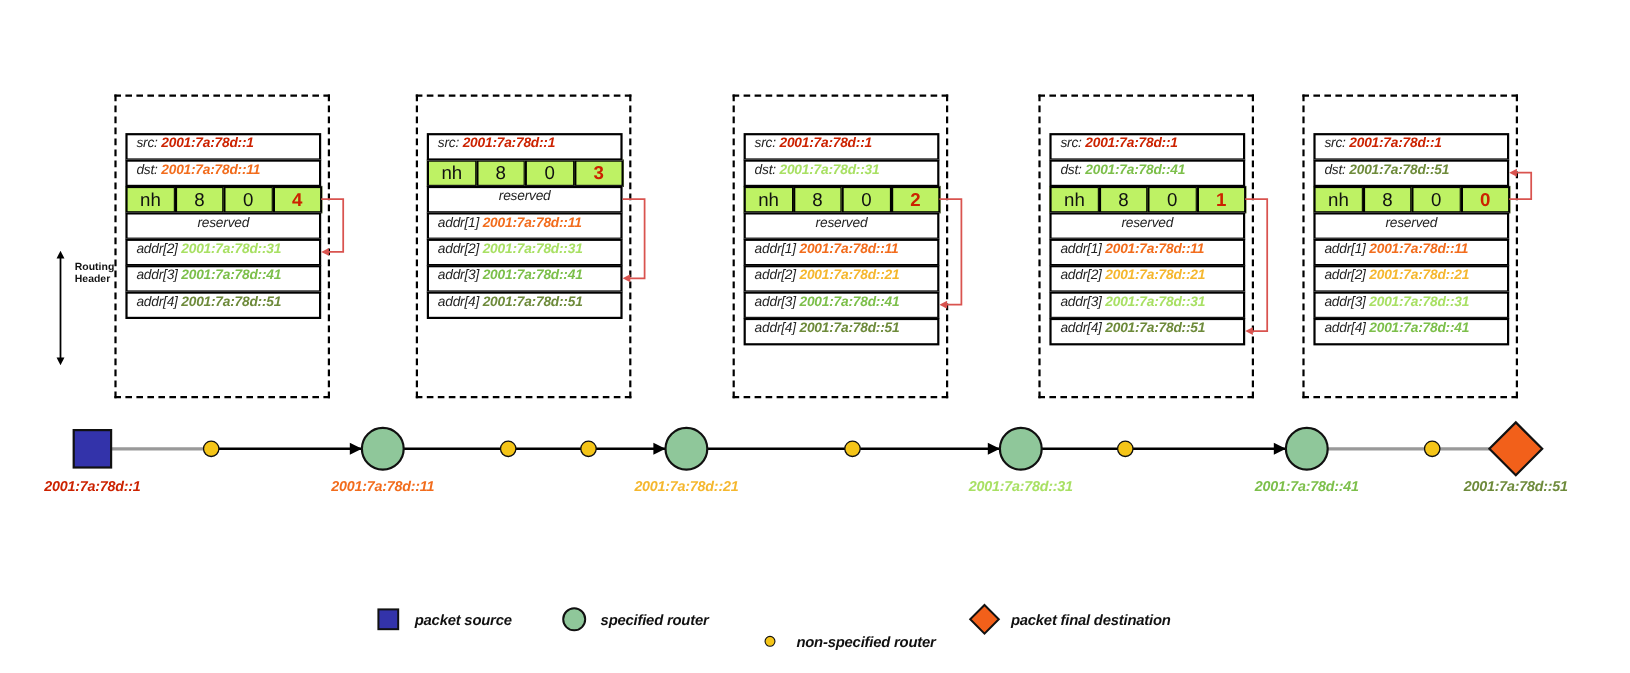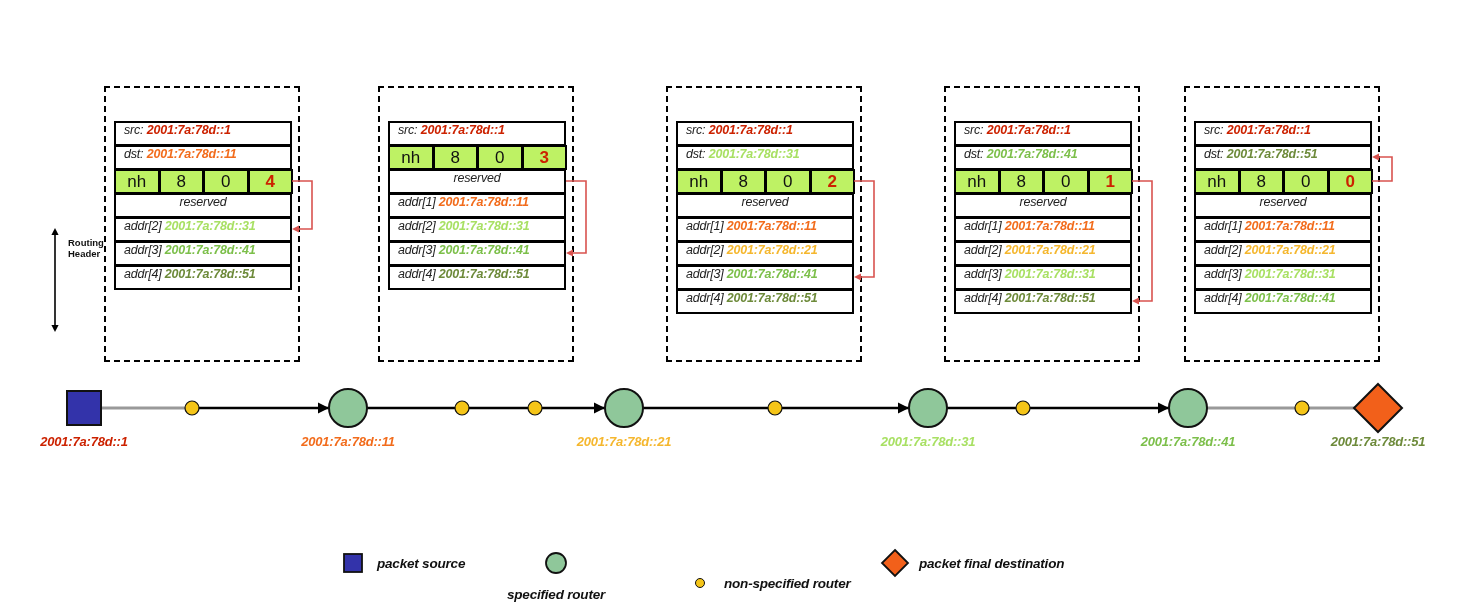--- a/index.html
+++ b/index.html
@@ -374,21 +374,21 @@
     <div class="node-label" style="left: 1378px; color: rgb(109, 138, 58);">2001:7a:78d::51</div>
   </div>
 
 <div id="legend">
     <div class="legend-item" style="left: 338px;">
       <svg width="30" height="30" viewBox="0 0 30 30">
         <rect x="6" y="6" width="18" height="18" fill="#3333aa" stroke="#111" stroke-width="1.8"></rect>
       </svg>
       <span class="legend-text">packet source</span>
     </div>
-    <div class="legend-item" style="left: 507px; flex-direction: column;">
+    <div class="legend-item" style="left: 507px;">
       <svg width="30" height="30" viewBox="0 0 30 30">
         <circle cx="15" cy="15" r="10" fill="#8fc79a" stroke="#111" stroke-width="1.8"></circle>
       </svg>
       <span class="legend-text">specified router</span>
     </div>
     <div class="legend-item" style="left: 685px; margin-top: 20px;">
       <svg width="30" height="30" viewBox="0 0 30 30">
         <circle cx="15" cy="15" r="4.5" fill="#f5c518" stroke="#111" stroke-width="1"></circle>
       </svg>
       <span class="legend-text">non-specified router</span>

